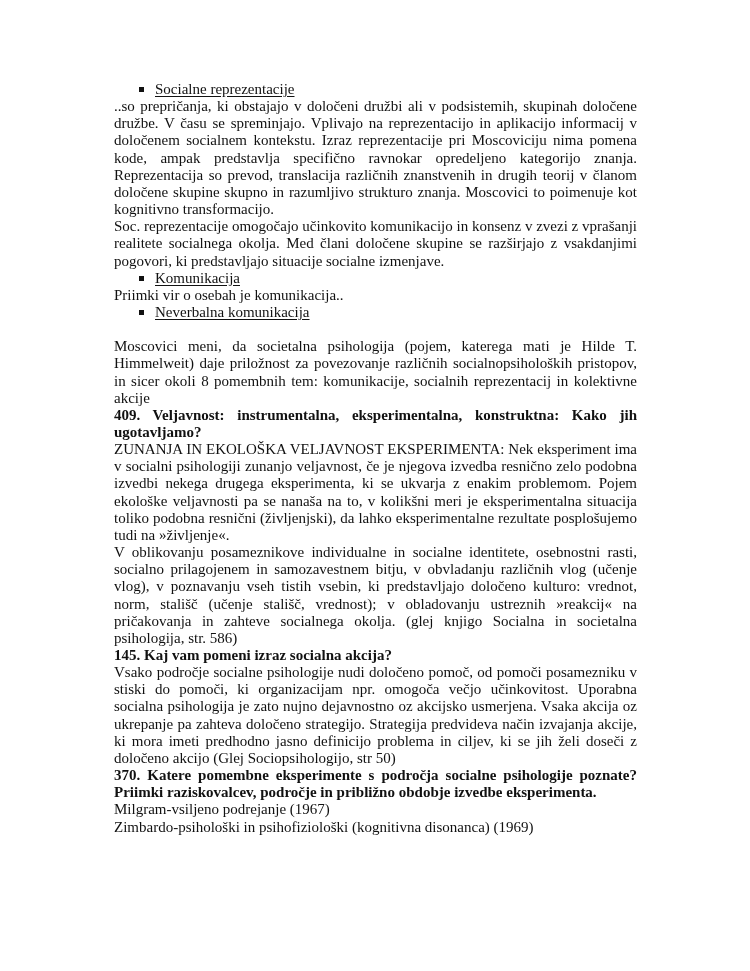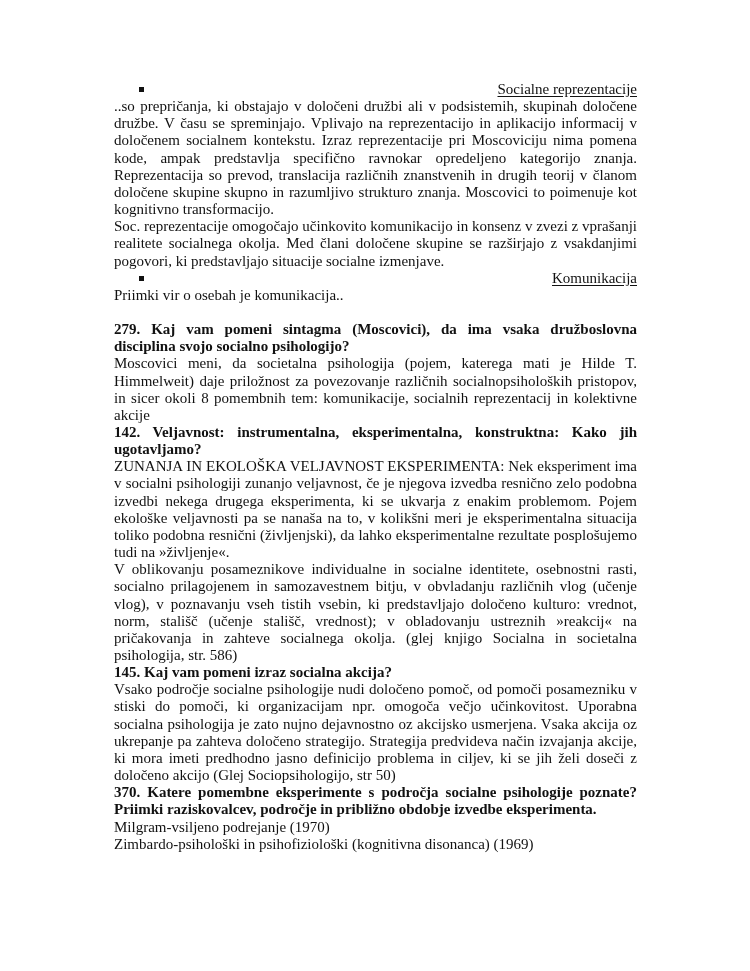--- a/index.html
+++ b/index.html
@@ -4,21 +4,21 @@
 <style>
   html, body { margin: 0; padding: 0; background: #ffffff; }
   body { width: 750px; height: 971px; position: relative; overflow: hidden; }
   .page {
     position: absolute; left: 114px; top: 81px; width: 523px;
     font-family: "Liberation Serif", serif;
     font-size: 15px; line-height: 17.15px; color: #111111;
   }
   .p { margin: 0; text-align: justify; text-align-last: left; }
   .h { margin: 0; font-weight: bold; text-align: justify; text-align-last: left; }
-  .bullet { margin: 0; padding-left: 24px; position: relative; text-align: right; }
+  .bullet { margin: 0; padding-left: 24px; position: relative; }
   .bullet .dot {
     position: absolute; left: 25px; top: 6px; width: 5px; height: 5px; background: #111;
   }
   .bullet .lbl { margin-left: 17px; text-decoration: underline; text-underline-offset: 2px; }
   .gap { height: 17px; }
 </style>
 </head>
 <body>
 
 <div class="page">
@@ -29,31 +29,34 @@
   </div>
   <p class="p">..so prepričanja, ki obstajajo v določeni družbi ali v podsistemih, skupinah določene družbe. V času se spreminjajo. Vplivajo na reprezentacijo in aplikacijo informacij v določenem socialnem kontekstu. Izraz reprezentacije pri Moscoviciju nima pomena kode, ampak predstavlja  specifično ravnokar opredeljeno kategorijo znanja. Reprezentacija so prevod, translacija različnih znanstvenih in drugih teorij v članom določene skupine skupno in razumljivo strukturo znanja. Moscovici to poimenuje kot kognitivno transformacijo.</p>
   <p class="p">Soc. reprezentacije omogočajo učinkovito komunikacijo in konsenz v zvezi z vprašanji realitete socialnega okolja. Med člani določene skupine se razširjajo z vsakdanjimi pogovori, ki predstavljajo situacije socialne izmenjave.</p>
 
   <div class="bullet">
     <span class="dot"></span>
     <span class="lbl">Komunikacija</span>
   </div>
   <p class="p">Priimki vir o osebah je komunikacija..</p>
 
+  <div class="bullet">
+    <span class="dot"></span>
+    <span class="lbl">Neverbalna komunikacija</span>
+  </div>
 
   <div class="gap"></div>
 
-  <p class="h">279. Kaj vam pomeni sintagma (Moscovici), da ima vsaka družboslovna disciplina svojo socialno psihologijo?</p>
   <p class="p">Moscovici  meni, da societalna psihologija (pojem, katerega mati je Hilde T. Himmelweit) daje priložnost za povezovanje različnih socialnopsiholoških pristopov, in sicer okoli 8 pomembnih tem: komunikacije, socialnih reprezentacij in kolektivne akcije</p>
 
-  <p class="h">142. Veljavnost: instrumentalna, eksperimentalna, konstruktna: Kako jih ugotavljamo?</p>
+  <p class="h">409. Veljavnost: instrumentalna, eksperimentalna, konstruktna: Kako jih ugotavljamo?</p>
   <p class="p">ZUNANJA IN EKOLOŠKA VELJAVNOST EKSPERIMENTA: Nek eksperiment ima v socialni psihologiji zunanjo veljavnost, če je njegova izvedba resnično zelo podobna izvedbi nekega drugega eksperimenta, ki se ukvarja z enakim problemom. Pojem ekološke veljavnosti pa se nanaša na to, v kolikšni meri je eksperimentalna situacija toliko podobna resnični (življenjski), da lahko eksperimentalne rezultate posplošujemo tudi na »življenje«.</p>
 
   <p class="p">V oblikovanju posameznikove individualne in socialne identitete, osebnostni rasti, socialno prilagojenem in samozavestnem bitju, v obvladanju različnih vlog (učenje vlog), v poznavanju vseh tistih vsebin, ki predstavljajo določeno kulturo: vrednot, norm, stališč (učenje stališč, vrednost); v obladovanju ustreznih »reakcij« na pričakovanja in zahteve socialnega okolja. (glej knjigo Socialna in societalna psihologija, str. 586)</p>
 
   <p class="h">145. Kaj vam pomeni izraz socialna akcija?</p>
   <p class="p">Vsako področje socialne psihologije nudi določeno pomoč, od pomoči posamezniku v stiski do pomoči, ki organizacijam npr. omogoča večjo učinkovitost. Uporabna socialna psihologija je zato nujno dejavnostno oz akcijsko usmerjena. Vsaka akcija oz ukrepanje pa zahteva določeno strategijo. Strategija predvideva način izvajanja akcije, ki mora imeti predhodno jasno definicijo problema in ciljev, ki se jih želi doseči z določeno akcijo (Glej Sociopsihologijo, str 50)</p>
 
   <p class="h">370. Katere pomembne eksperimente s področja socialne psihologije poznate? Priimki raziskovalcev, področje in približno obdobje izvedbe eksperimenta.</p>
-  <p class="p">Milgram-vsiljeno podrejanje (1970)</p>
+  <p class="p">Milgram-vsiljeno podrejanje (1967)</p>
   <p class="p">Zimbardo-psihološki in psihofiziološki (kognitivna disonanca) (1969)</p>
 
 </div>
 
 </body></html>

